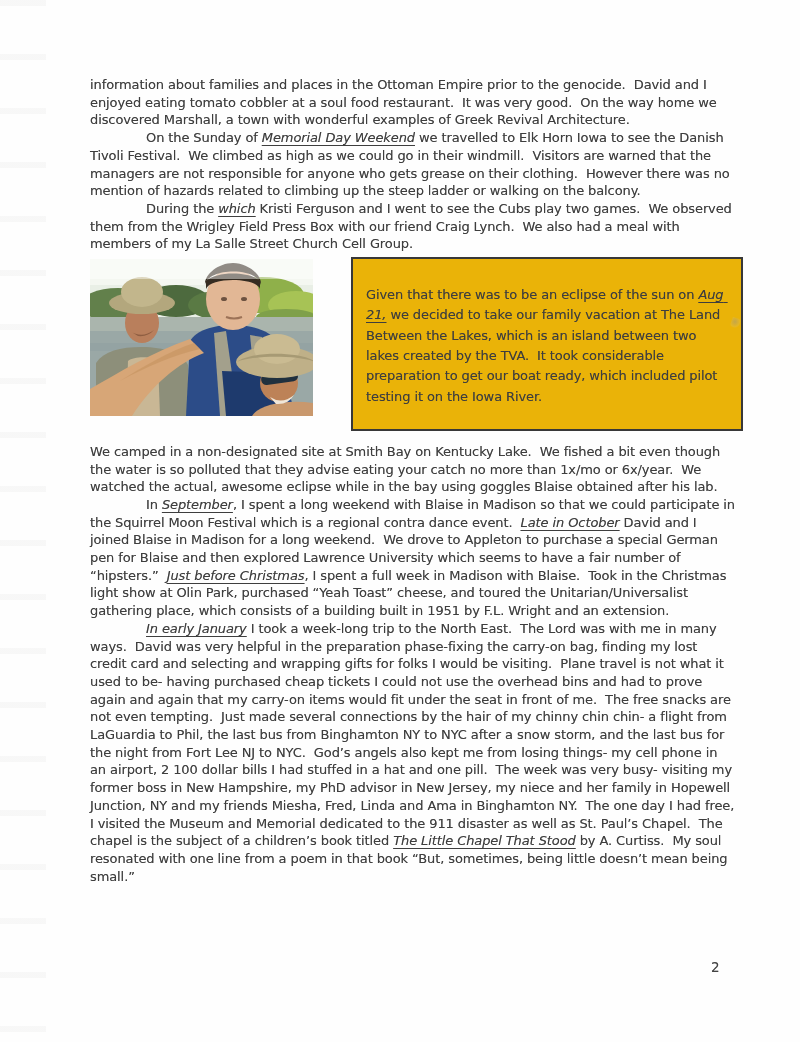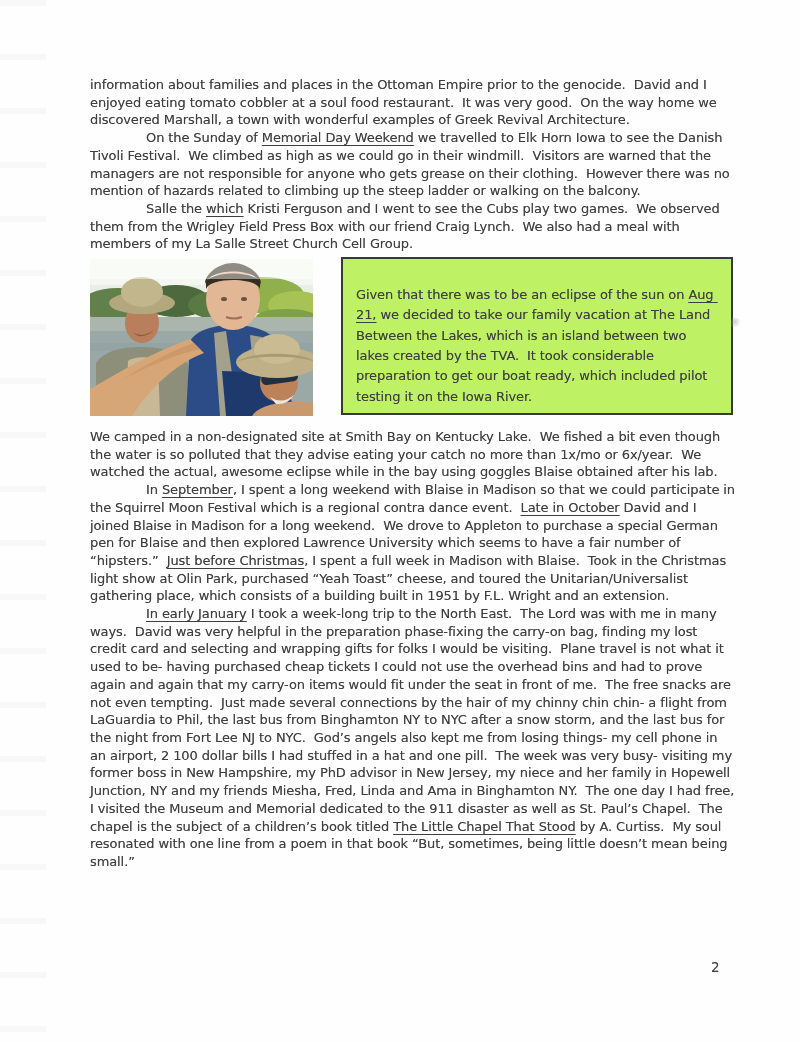--- a/index.html
+++ b/index.html
@@ -24,32 +24,32 @@
   }
   .body-text {
     position: absolute; left: 90px; top: 76px; width: 646px;
     font-size: 13px; line-height: 17.7px;
     color: #3e3e3e;
     letter-spacing: -0.1px;
     text-shadow: 0 0 0.35px rgba(70,70,70,0.55);
   }
   .para { margin: 0; white-space: pre-wrap; }
   .para.indent { text-indent: 56px; }
-  .u { text-decoration: underline; text-decoration-thickness: 1px; text-underline-offset: 2.5px; }
+  .u { text-decoration: underline; text-decoration-thickness: 1px; text-underline-offset: 2.5px; font-style: italic; }
   .media-row { display: flex; align-items: flex-start; margin: 4px 0 12px 0; }
   .photo {
     width: 223px; height: 157px; margin-top: 2px; flex: 0 0 auto;
     overflow: hidden;
   }
   .photo svg { display: block; }
   .callout {
-    margin-left: 28px; width: 362px; flex: 0 0 auto;
+    margin-left: 38px; width: 362px; flex: 0 0 auto;
     border: 2px solid #383838;
-    padding: 26px 13px 6px 13px;
-    background: #bef264;
+    padding: 26px 13px 22px 13px;
+    background: #eab308;
   }
   .callout .para { line-height: 20.3px; }
   .page-number {
     position: absolute; left: 711px; top: 959px;
     font-size: 13.5px; color: #444444;
     text-shadow: 0 0 0.35px rgba(70,70,70,0.5);
   }
   .smudge {
     position: absolute; left: 731px; top: 318px;
     width: 9px; height: 10px;
@@ -59,21 +59,21 @@
 </style>
 </head>
 <body>
 
 <div class="page">
   <div class="scan-edge"></div>
 
   <div class="body-text">
     <p class="para"><span>information about families and places in the Ottoman Empire prior to the genocide.  David and I enjoyed eating tomato cobbler at a soul food restaurant.  It was very good.  On the way home we discovered Marshall, a town with wonderful examples of Greek Revival Architecture.</span></p>
     <p class="para indent"><span>On the Sunday of </span><span class="u">Memorial Day Weekend</span><span> we travelled to Elk Horn Iowa to see the Danish Tivoli Festival.  We climbed as high as we could go in their windmill.  Visitors are warned that the managers are not responsible for anyone who gets grease on their clothing.  However there was no mention of hazards related to climbing up the steep ladder or walking on the balcony.</span></p>
-    <p class="para indent"><span>Salle the </span><span class="u">which</span><span> Kristi Ferguson and I went to see the Cubs play two games.  We observed them from the Wrigley Field Press Box with our friend Craig Lynch.  We also had a meal with members of my La Salle Street Church Cell Group.</span></p>
+    <p class="para indent"><span>During the </span><span class="u">which</span><span> Kristi Ferguson and I went to see the Cubs play two games.  We observed them from the Wrigley Field Press Box with our friend Craig Lynch.  We also had a meal with members of my La Salle Street Church Cell Group.</span></p>
 
     <div class="media-row">
       <div class="photo" role="img" aria-label="Selfie of three people on a lake: older man in a khaki bucket hat, young man in a blue shirt with pack straps holding the camera, and a woman in a wide-brim sun hat and sunglasses; green trees and water in the background">
         <svg width="223" height="157" viewBox="0 0 223 157" xmlns="http://www.w3.org/2000/svg">
 
           <rect x="0" y="0" width="223" height="62" fill="#e9efe6"></rect>
           <rect x="0" y="0" width="223" height="26" fill="#f4f7f1"></rect>
 
           <g>
             <ellipse cx="28" cy="46" rx="38" ry="17" fill="#62804b"></ellipse>

